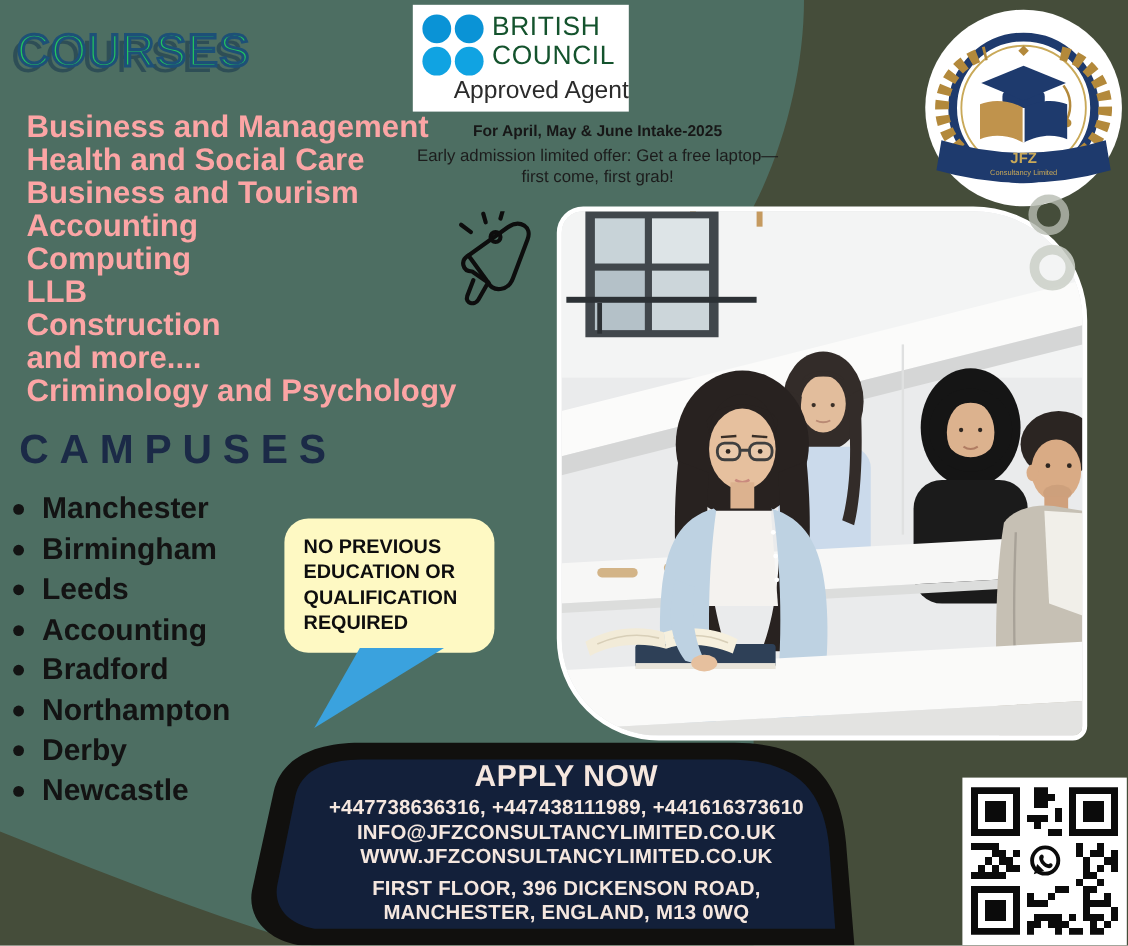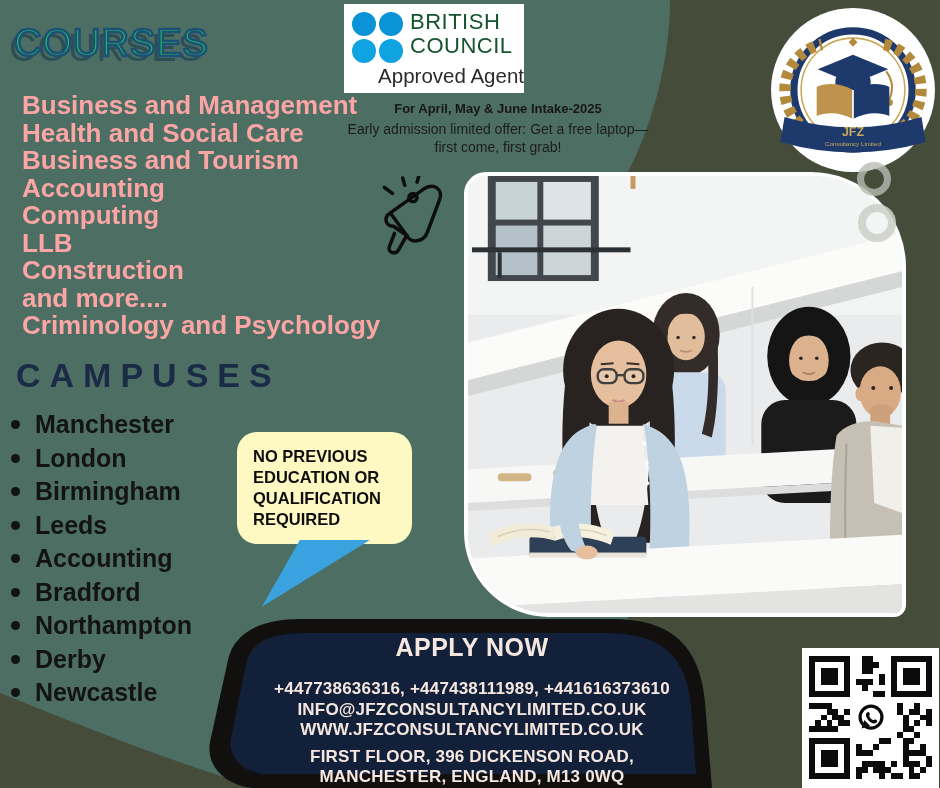--- a/index.html
+++ b/index.html
@@ -67,21 +67,21 @@
   .bubble-tail{
     position:absolute;left:255px;top:540px;width:115px;height:68px;background:#3aa2de;z-index:6;
     clip-path:polygon(6% 98%, 39% 0, 100% 0);
   }
 
   
   .apply-svg{position:absolute;inset:0;z-index:6;pointer-events:none;}
   .apply-content{
     position:absolute;left:248px;top:633px;width:448px;z-index:7;text-align:center;color:#f5e7df;
   }
-  .apply-title{font-size:25px;font-weight:bold;letter-spacing:0.5px;margin-bottom:17px;}
+  .apply-title{font-size:25px;font-weight:bold;letter-spacing:0.5px;margin-bottom:1px;}
   .apply-line{font-size:17px;font-weight:bold;line-height:20.5px;letter-spacing:0.2px;}
   .apply-addr{margin-top:6px;}
 
   
   .qr{position:absolute;left:802px;top:648px;width:137px;height:140px;background:#ffffff;z-index:6;}
   .qr-grid{position:absolute;left:7px;top:8px;width:123px;height:123px;}
   .qr-badge{position:absolute;left:50px;top:52px;width:38px;height:38px;}
 </style>
 </head>
 <body>
@@ -269,21 +269,20 @@
       <ellipse cx="120" cy="380" rx="11" ry="7" fill="#e6c09e"></ellipse>
     </svg>
   </div>
 
   <div class="ring ring1"></div>
   <div class="ring ring2"></div>
 
   <div class="campuses-title">CAMPUSES</div>
   <ul class="campus-list">
     <li>Manchester</li>
-    <li>London</li>
     <li>Birmingham</li>
     <li>Leeds</li>
     <li>Accounting</li>
     <li>Bradford</li>
     <li>Northampton</li>
     <li>Derby</li>
     <li>Newcastle</li>
   </ul>
 
   <div class="bubble">

